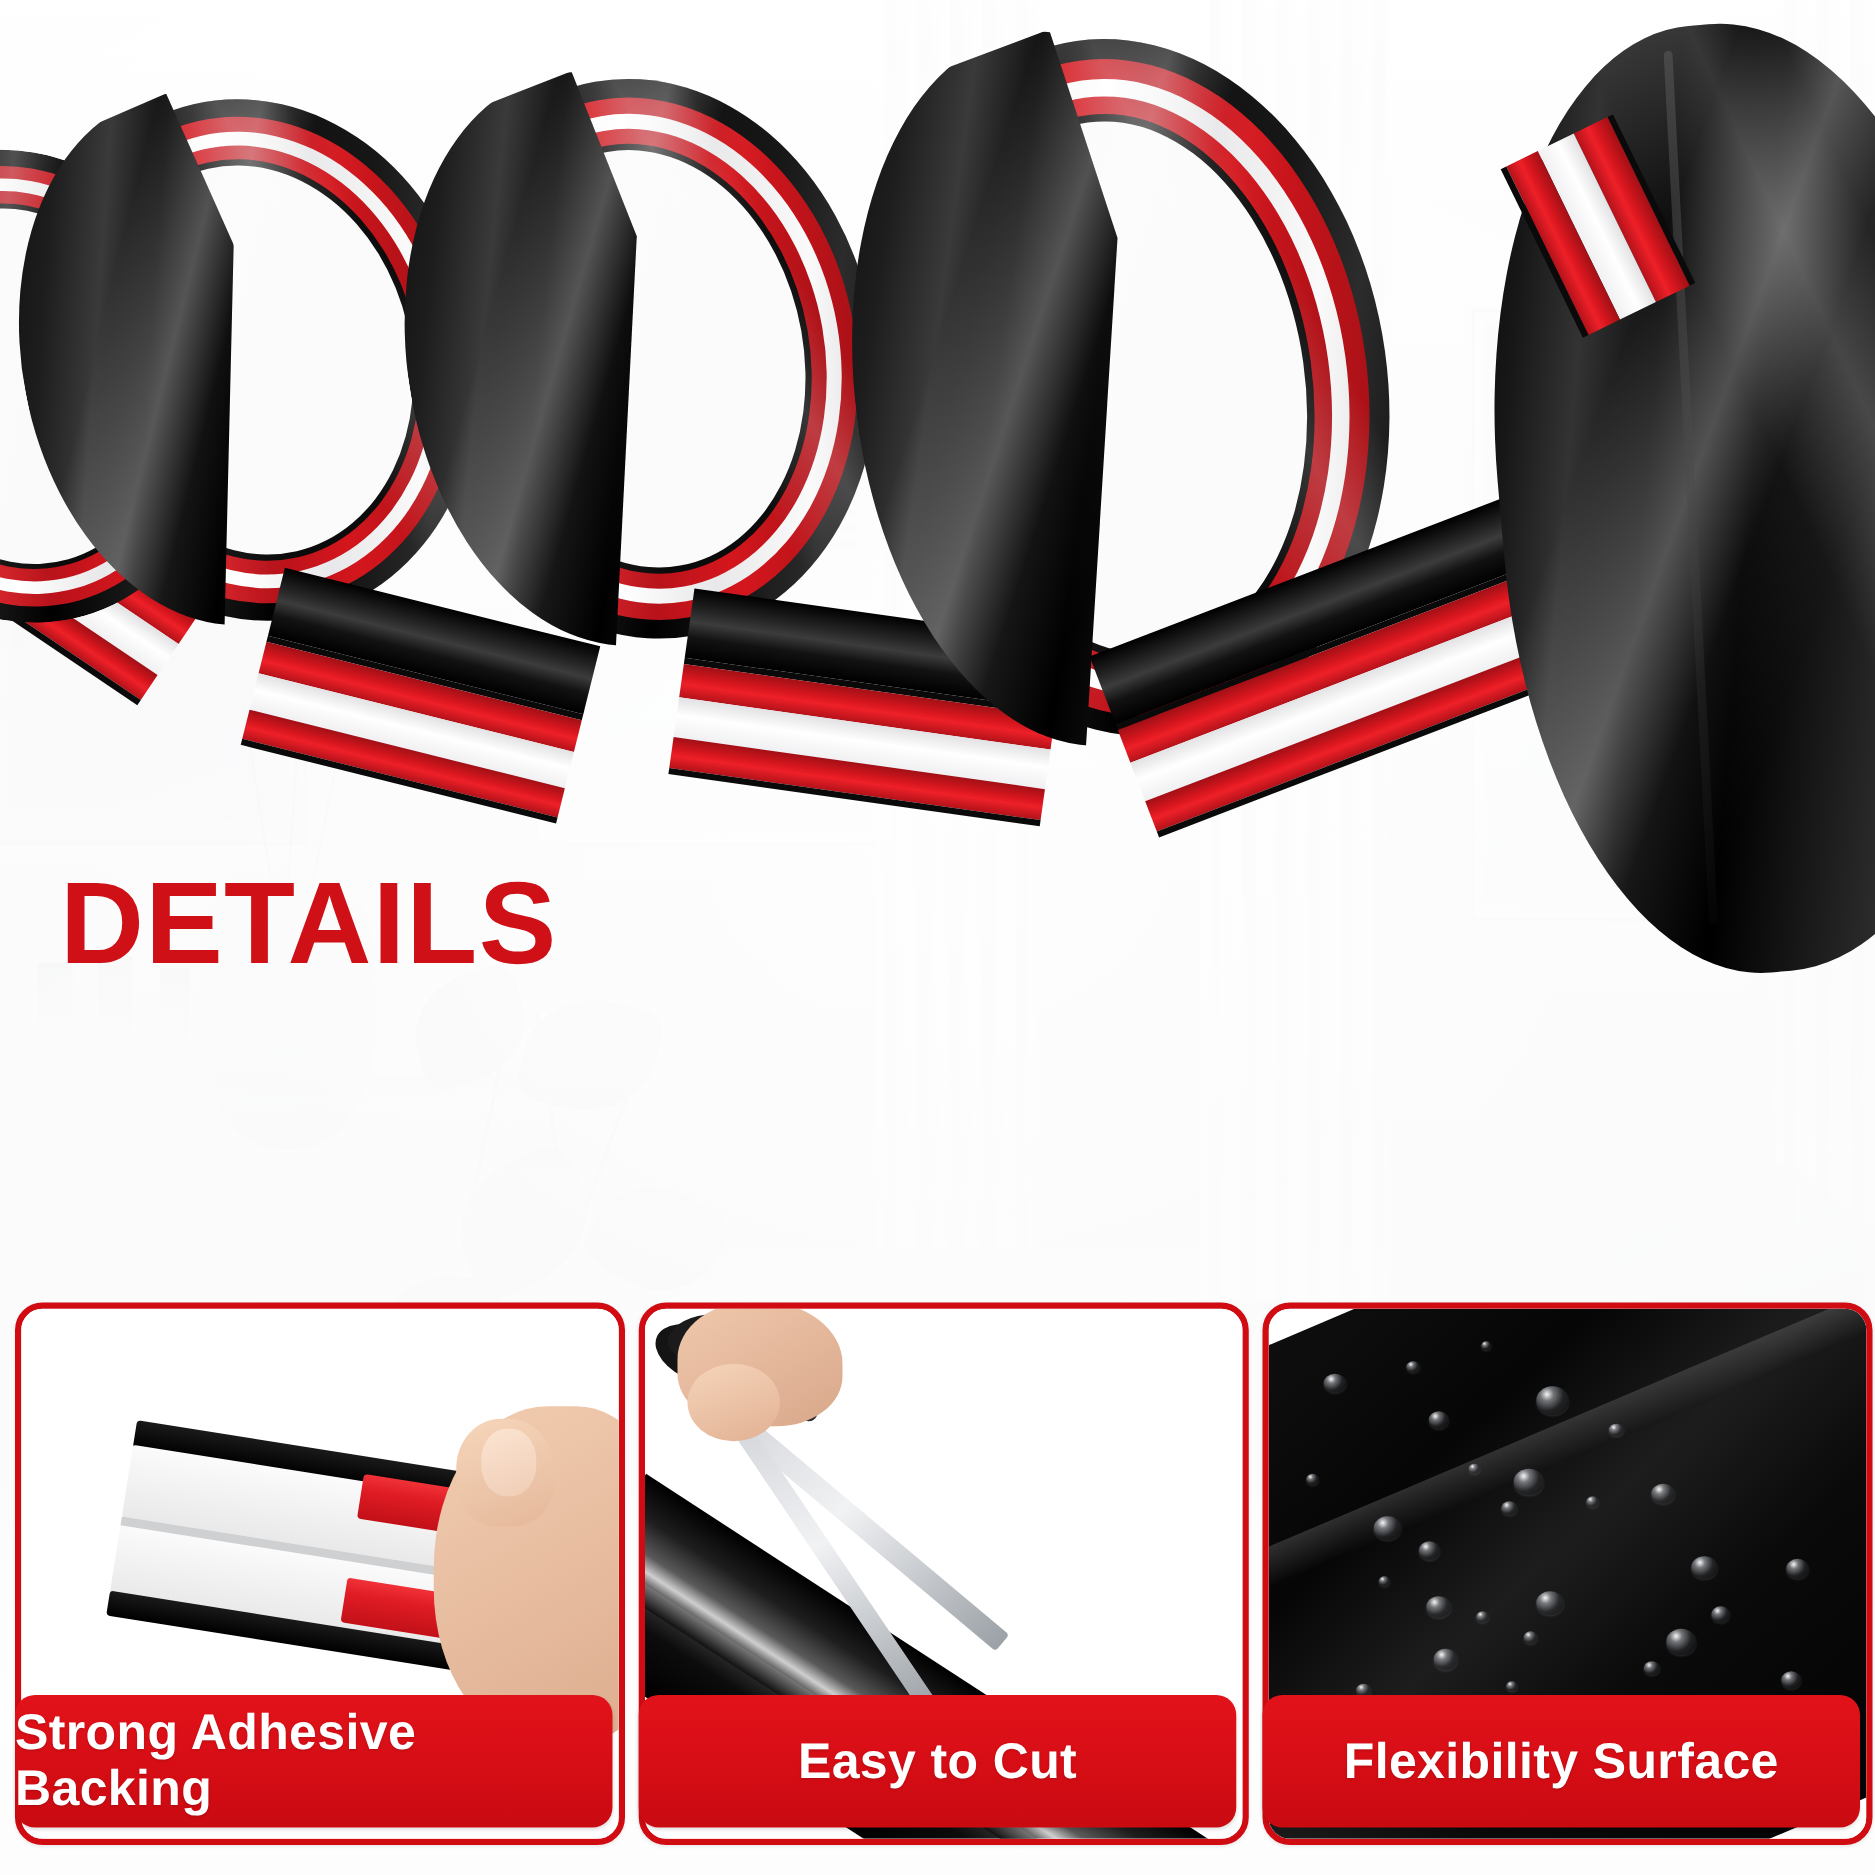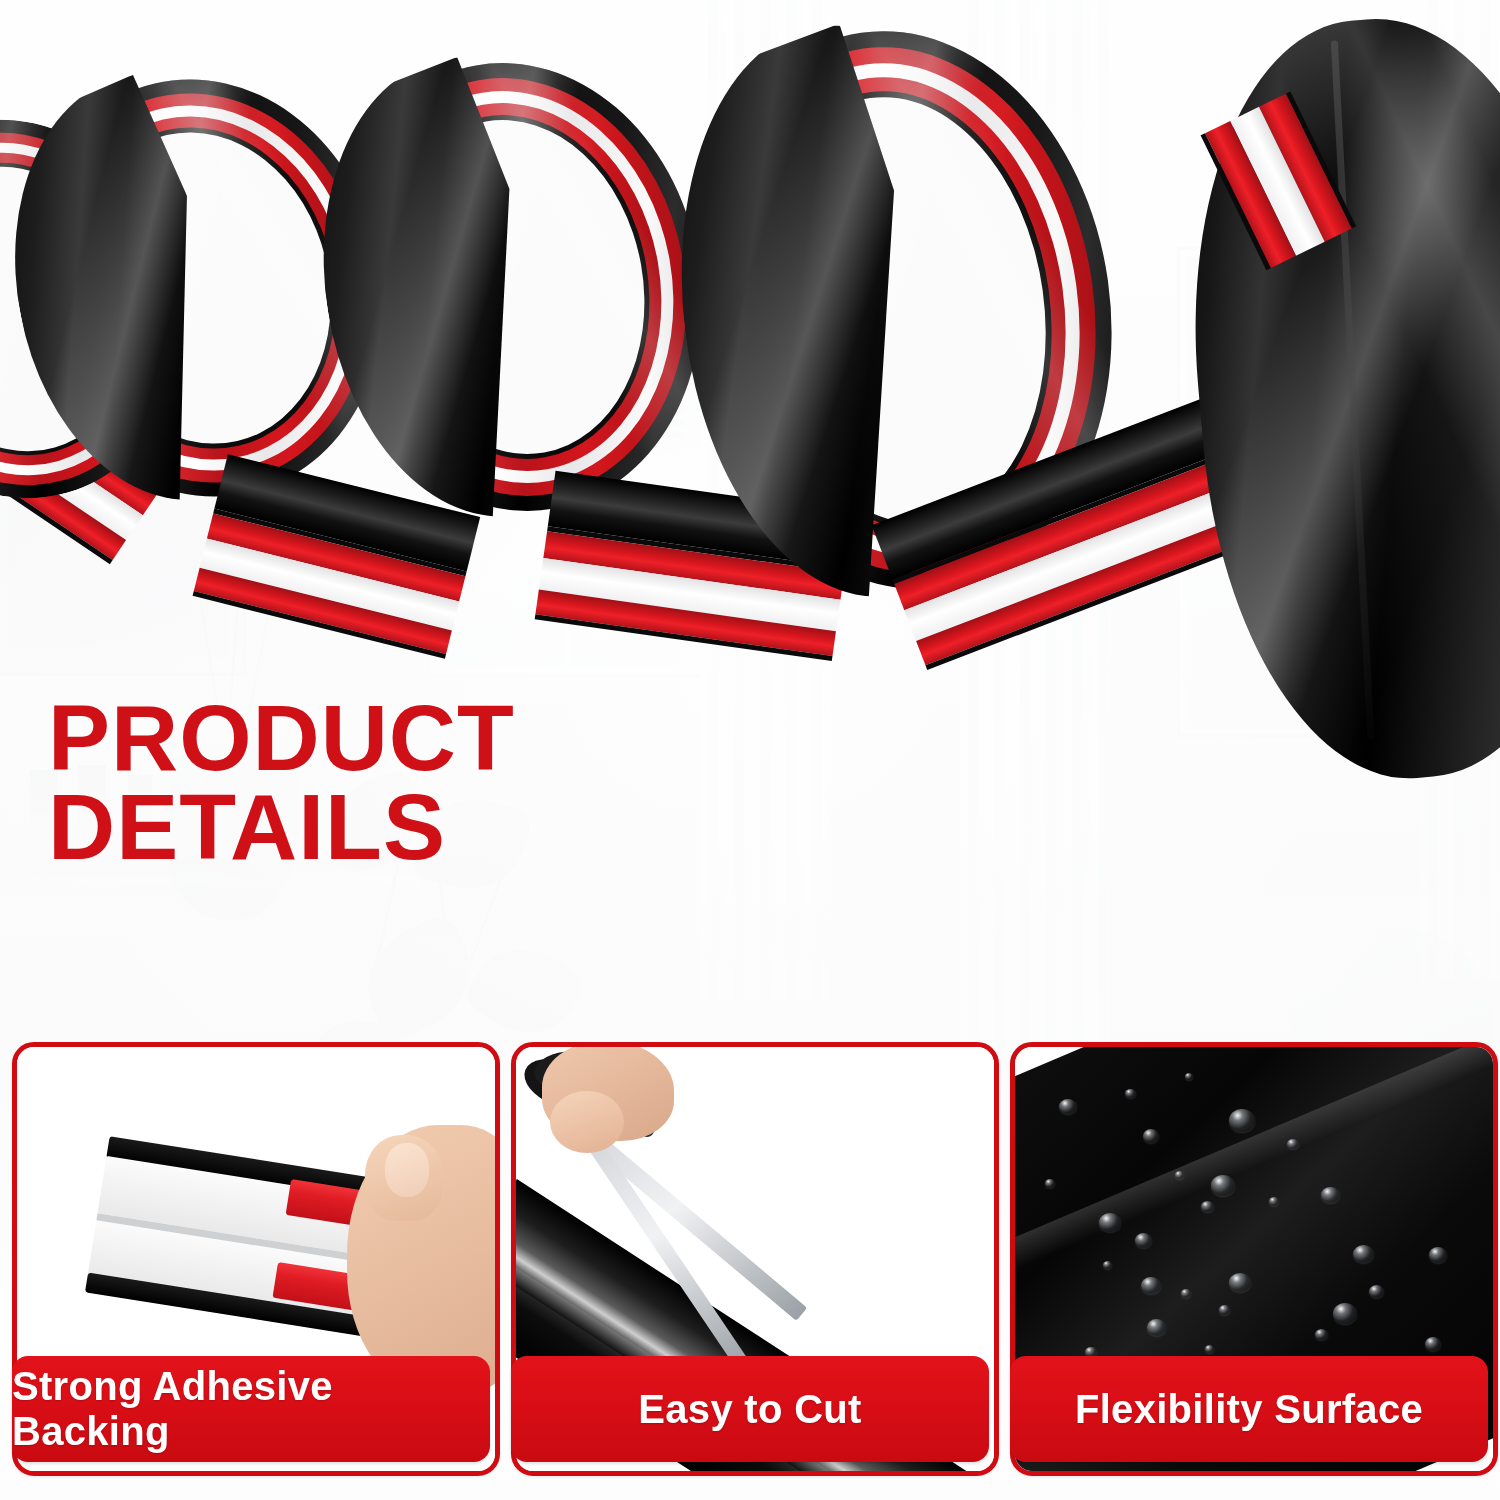--- a/index.html
+++ b/index.html
@@ -312,21 +312,20 @@
       <div class="rb-dk" style="top:0;height:5px;"></div>
       <div class="rb-red" style="top:5px;height:30px;"></div>
       <div class="rb-wh" style="top:35px;height:32px;"></div>
       <div class="rb-red" style="top:67px;height:28px;"></div>
       <div class="rb-dk" style="top:95px;height:5px;"></div>
     </div>
 
   </div>
 
   <div class="headline">
-    <div class="ln">PRODUCT</div>
     <div class="ln ln2">DETAILS</div>
   </div>
 
   <div class="panels">
 
     <div class="panel p1">
       <div class="pic">
 
         <div class="tape-strip" style="left:78px;top:120px;width:330px;height:150px;transform:rotate(9deg);">
           <div class="ts-black" style="height:22px;top:-6px;border-radius:3px;"></div>

